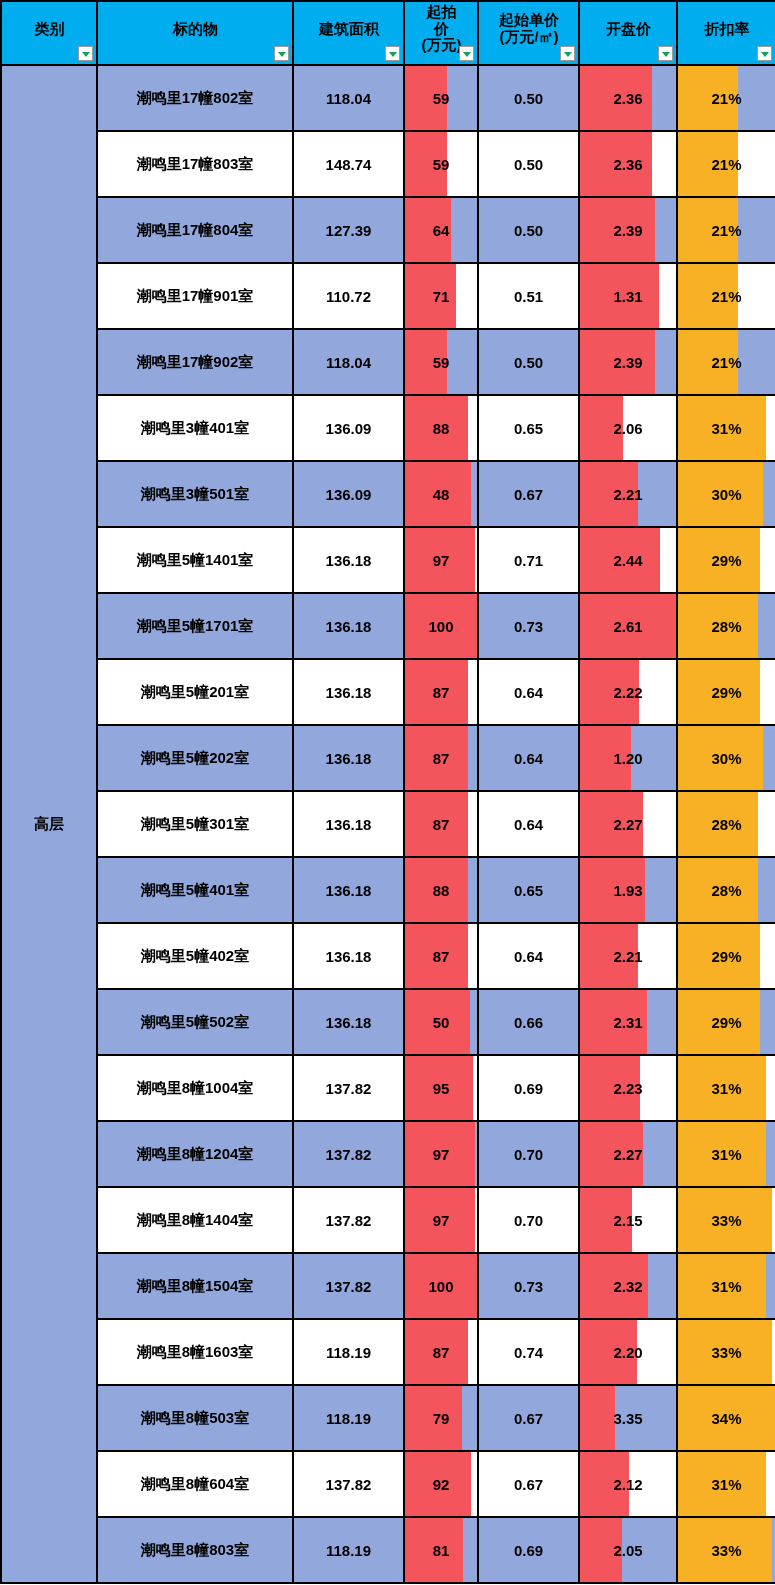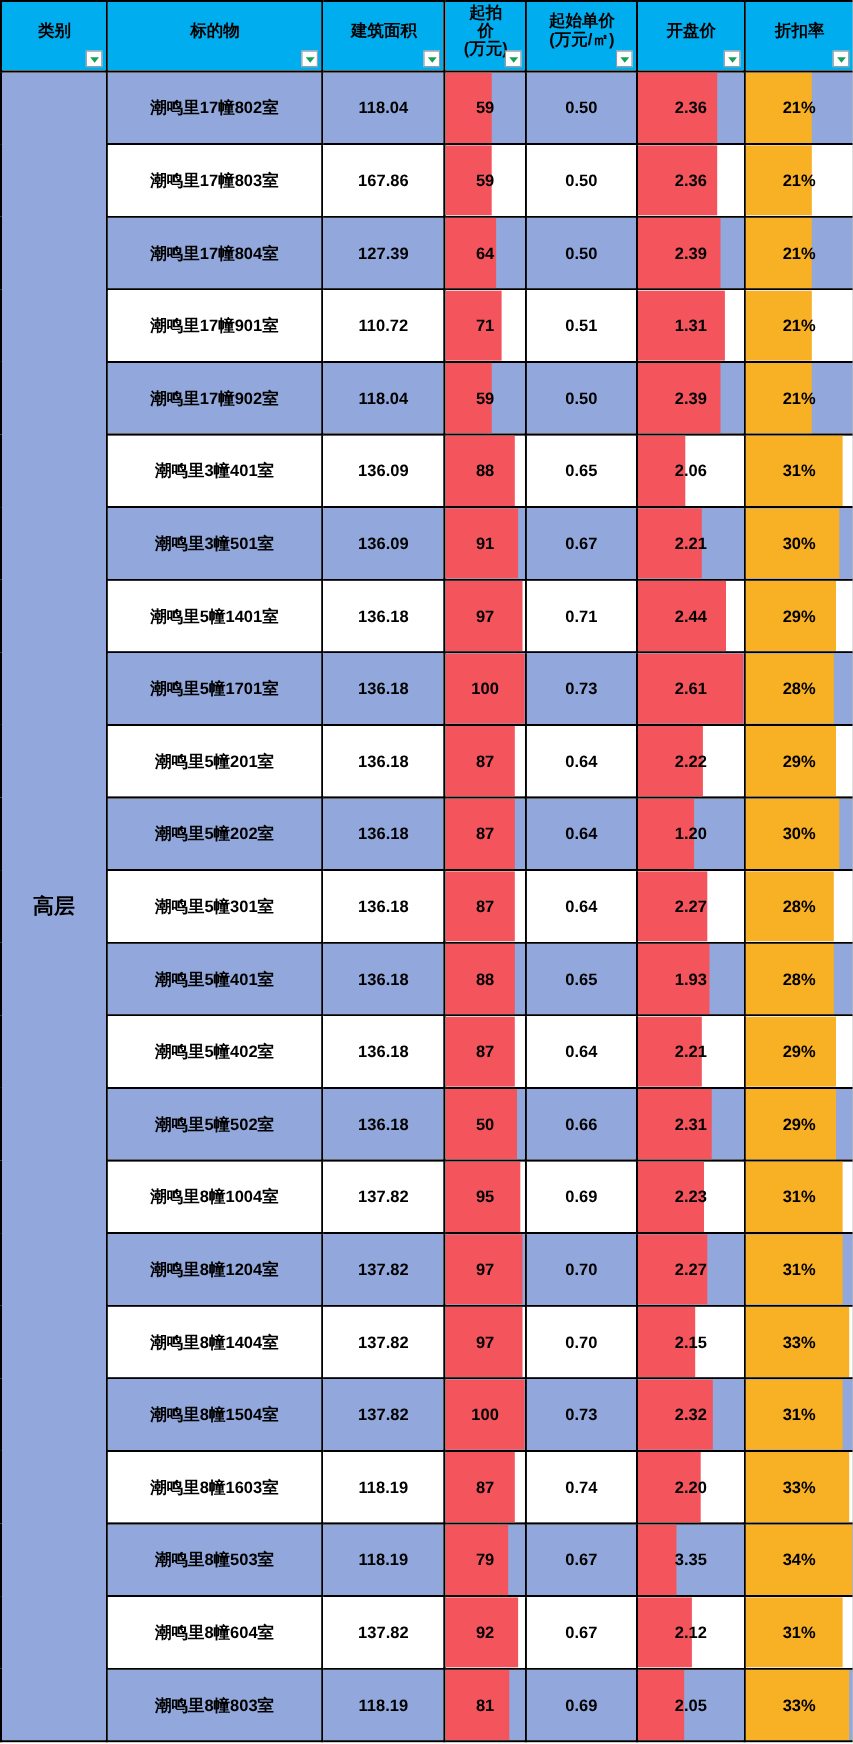--- a/index.html
+++ b/index.html
@@ -75,21 +75,21 @@
     color:#000000;
     text-align:center;
     vertical-align:middle;
     position:relative;
   }
   tr.alt td{background:#92A8DC;}
   tr.plain td{background:#ffffff;}
 
   td.cat-cell{
     background:#92A8DC !important;
-    font-size:19px;
+    font-size:15px;
     font-weight:bold;
     vertical-align:middle;
     text-align:center;
   }
 
   td.obj{font-size:15px;}
   td.area{font-size:15px;}
 
   
   td.bar-cell{padding:0;}
@@ -205,21 +205,21 @@
           <span class="bar red" style="width: 75%;"></span>
           <span class="bar-val">2.36</span>
         </td>
         <td class="bar-cell">
           <span class="bar orange" style="width: 62%;"></span>
           <span class="bar-val">21%</span>
         </td>
       </tr>
       <tr class="plain">
         <td class="obj">潮鸣里17幢803室</td>
-        <td class="area">167.86</td>
+        <td class="area">148.74</td>
         <td class="bar-cell">
           <span class="bar red" style="width: 59%;"></span>
           <span class="bar-val">59</span>
         </td>
         <td class="unit">0.50</td>
         <td class="bar-cell">
           <span class="bar red" style="width: 75%;"></span>
           <span class="bar-val">2.36</span>
         </td>
         <td class="bar-cell">
@@ -293,21 +293,21 @@
         <td class="bar-cell">
           <span class="bar orange" style="width: 91%;"></span>
           <span class="bar-val">31%</span>
         </td>
       </tr>
       <tr class="alt">
         <td class="obj">潮鸣里3幢501室</td>
         <td class="area">136.09</td>
         <td class="bar-cell">
           <span class="bar red" style="width: 91%;"></span>
-          <span class="bar-val">91</span>
+          <span class="bar-val">48</span>
         </td>
         <td class="unit">0.67</td>
         <td class="bar-cell">
           <span class="bar red" style="width: 60%;"></span>
           <span class="bar-val">2.21</span>
         </td>
         <td class="bar-cell">
           <span class="bar orange" style="width: 88%;"></span>
           <span class="bar-val">30%</span>
         </td>

